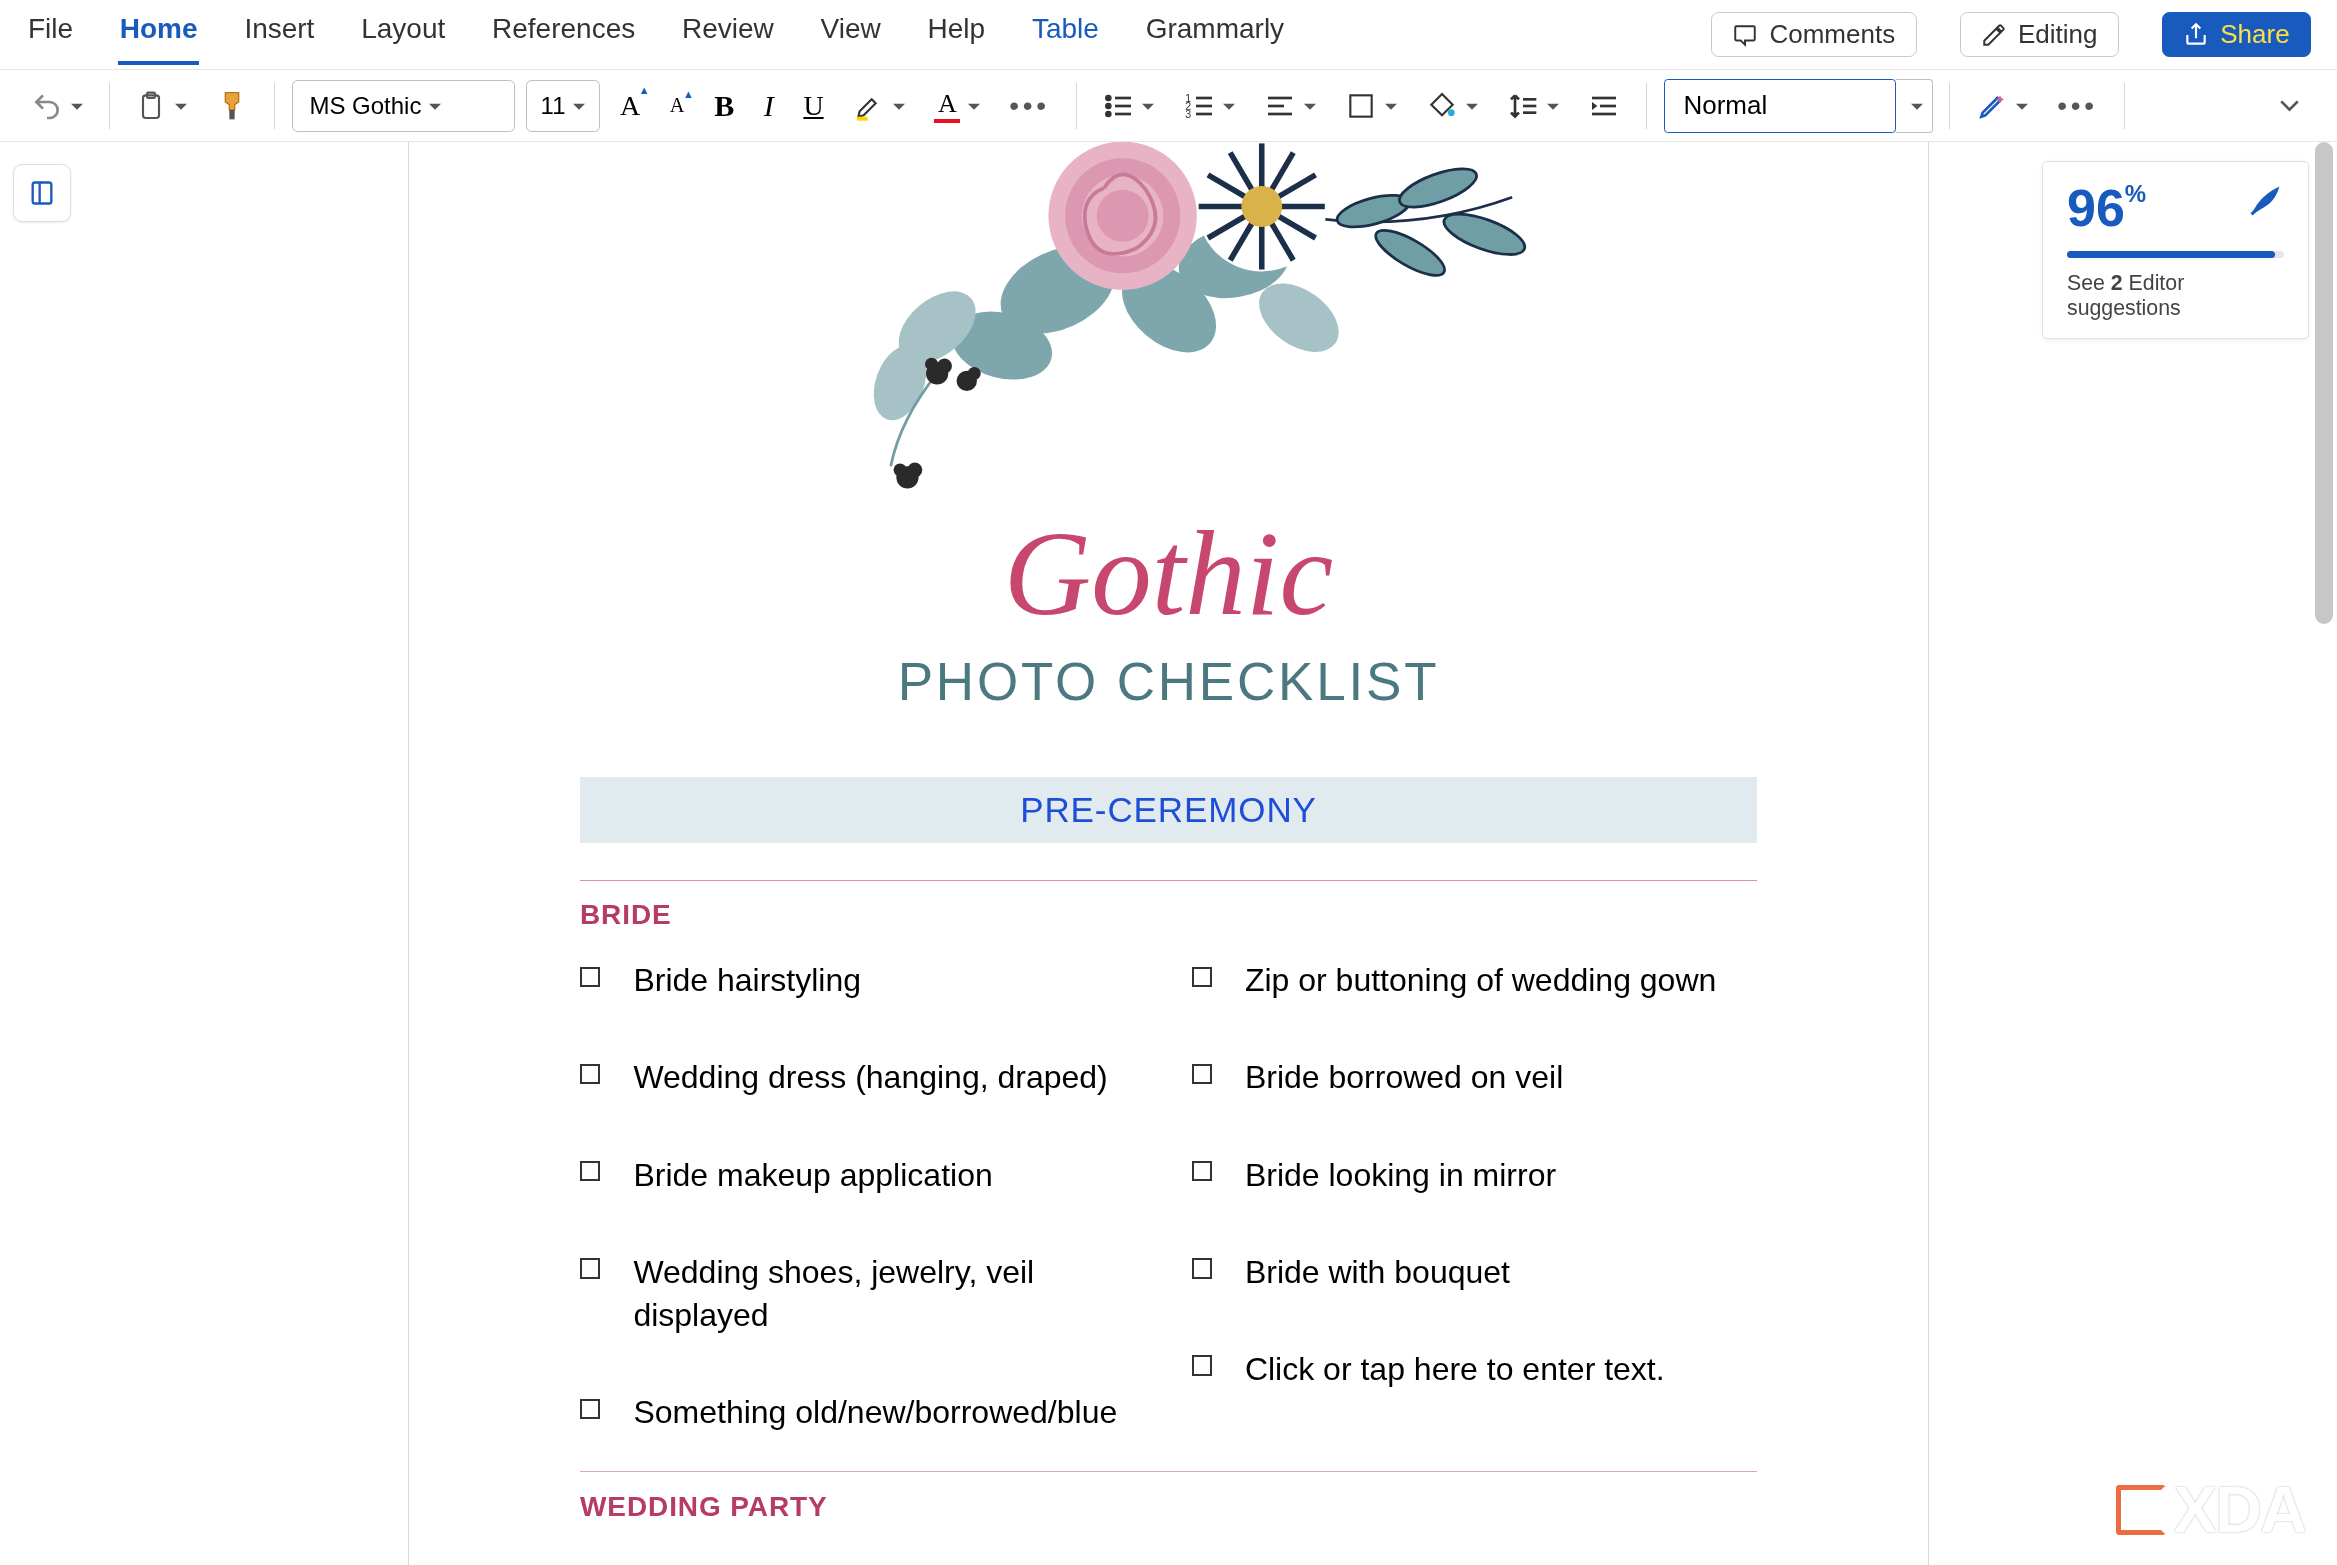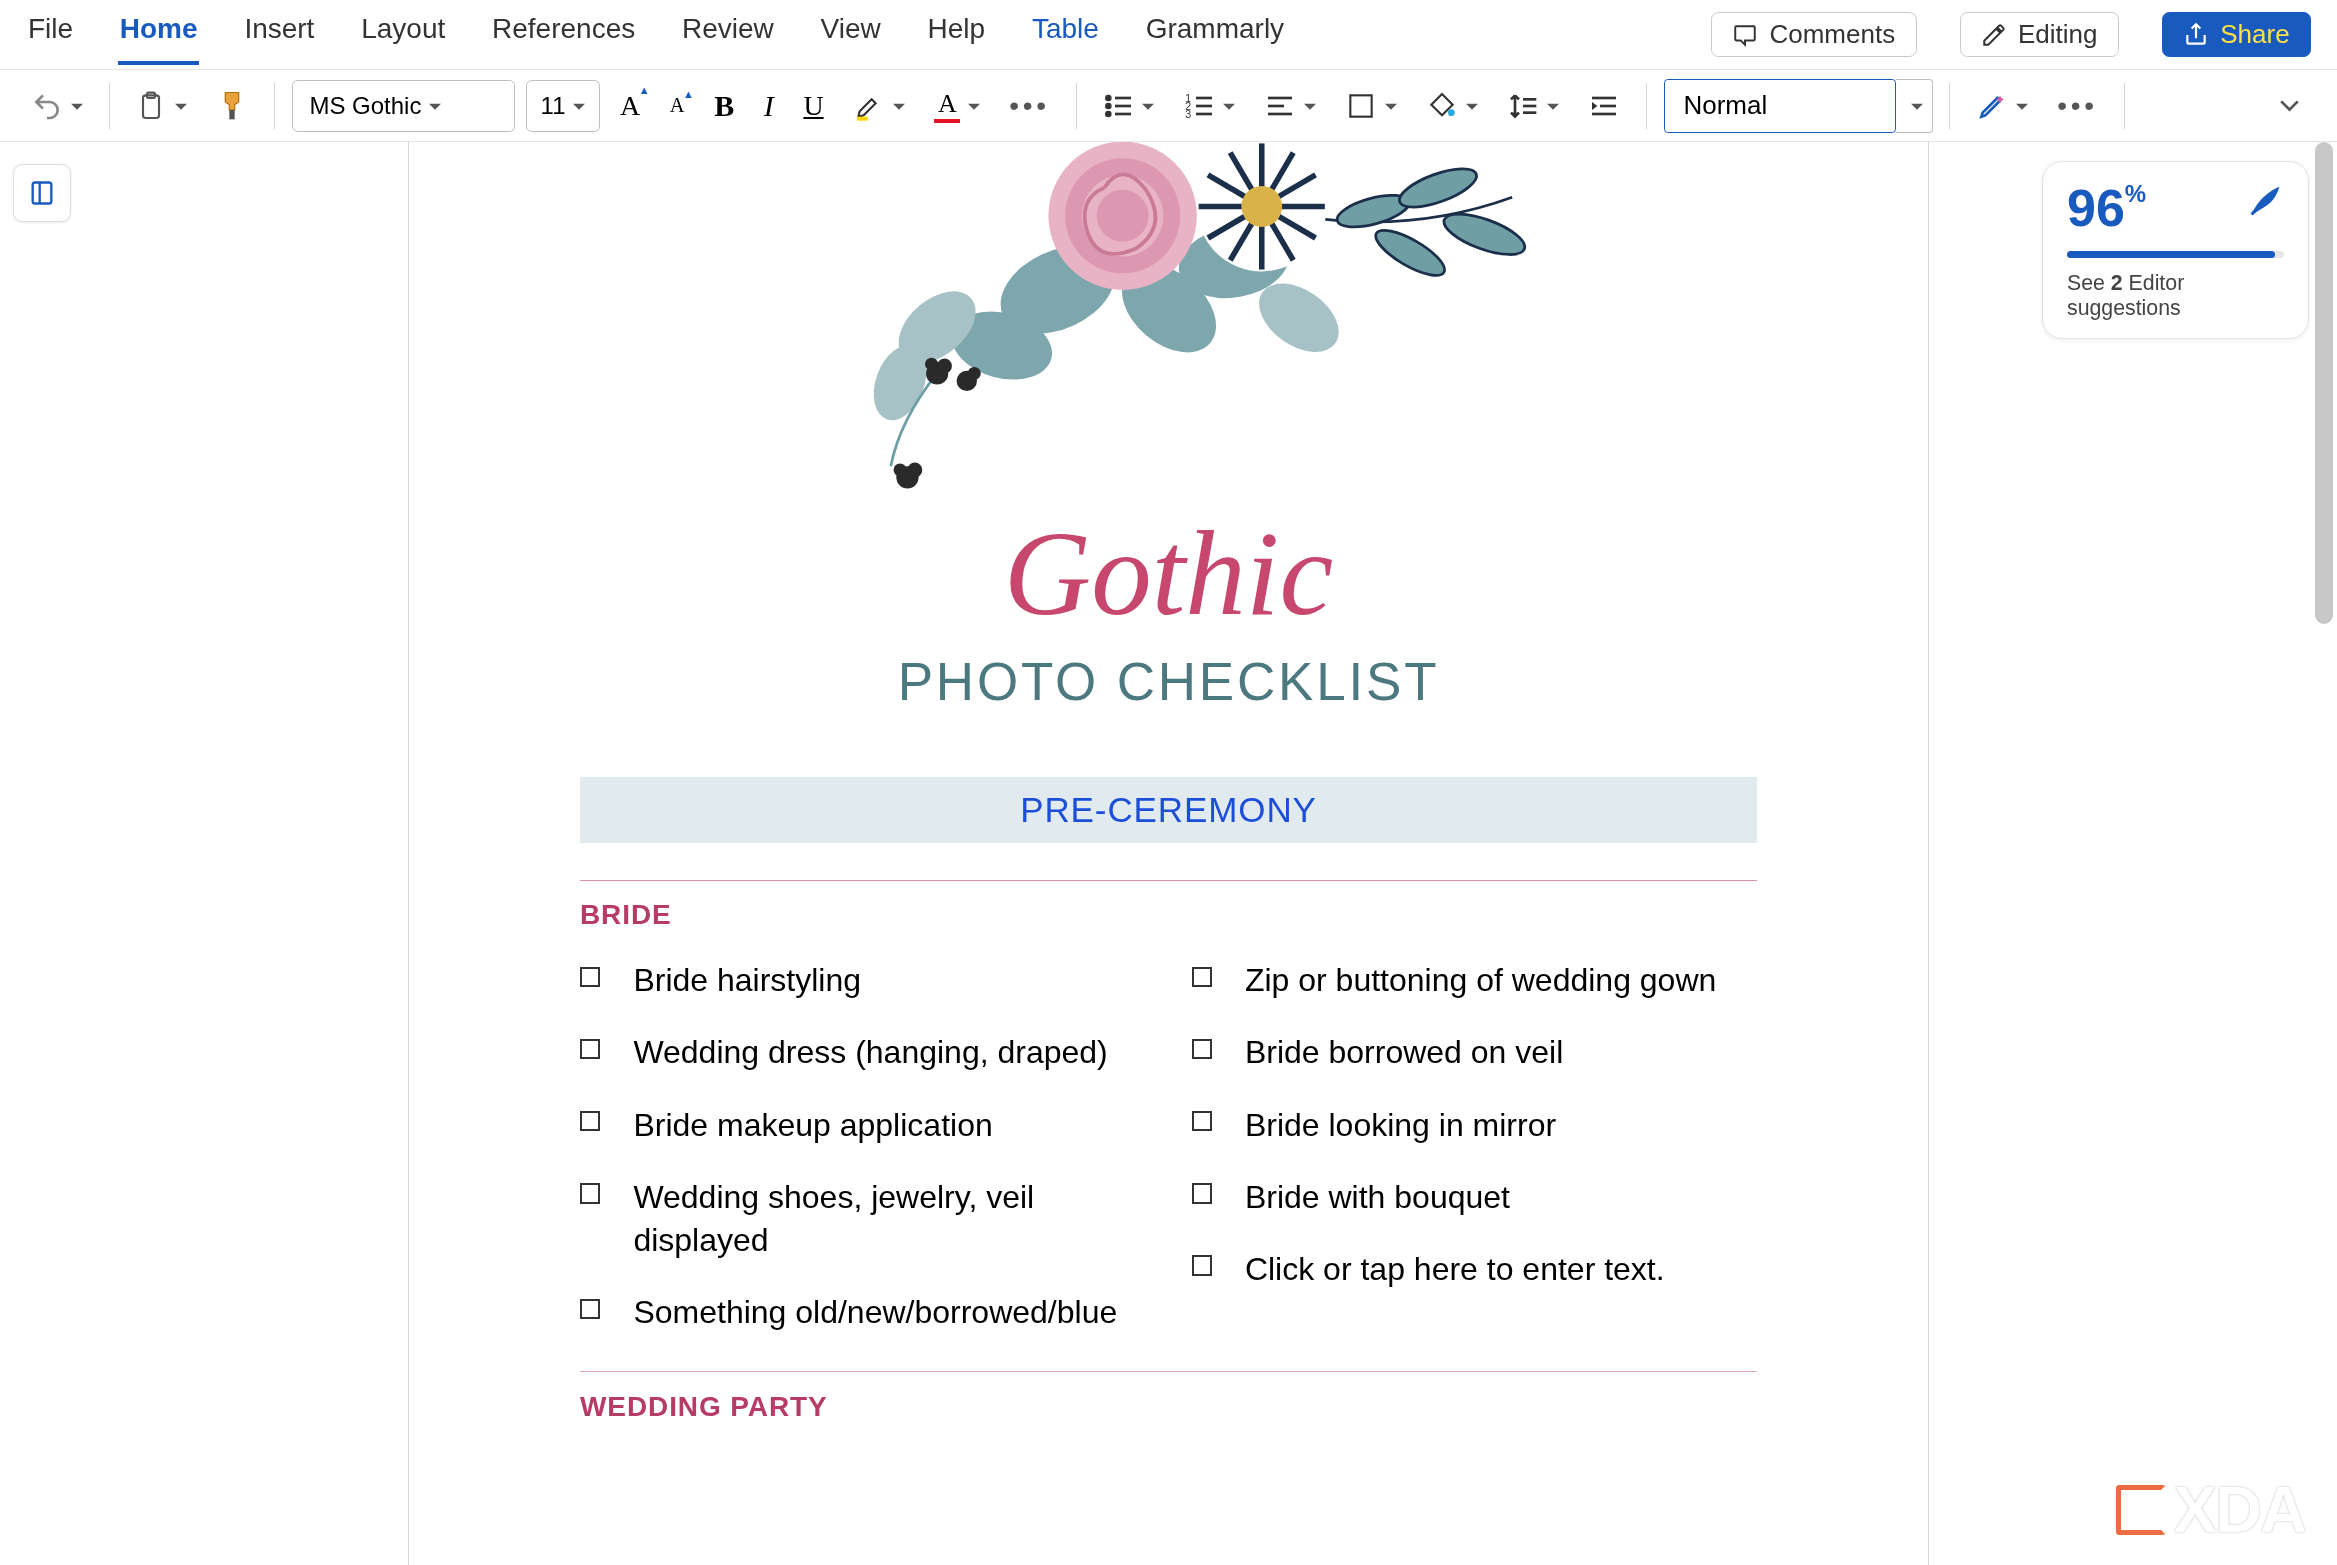--- a/index.html
+++ b/index.html
@@ -77,28 +77,28 @@
   color:#4c7880; text-align:center; letter-spacing:2.8px; margin-top:16.7px;
 }
 .section-band {
   background:#e1ebef; text-align:center; font-size:35px; color:#1d4ed8;
   padding:13px 0; margin:65px 0 0; letter-spacing:0.9px;
 }
 hr.rose { border:none; border-top:1.9px solid #c7476f; opacity:.6; margin:37px 0 18.6px; }
 hr.rose.thin { border-top:0.9px solid #c7476f; opacity:.5; }
 .group-label { color:#b63c64; font-weight:700; font-size:28px; letter-spacing:0.9px; margin:18.6px 0 28px; }
 .check-row { display:flex; gap:46px; }
-.check-col { flex:1; display:flex; flex-direction:column; gap:29px; }
+.check-col { flex:1; display:flex; flex-direction:column; gap:54px; }
 .check-item { display:flex; align-items:flex-start; gap:33px; font-size:32px; line-height:1.35; }
 .check-item .box { width:20.4px; height:20.4px; border:2.3px solid #333; margin-top:7.4px; flex-shrink:0; }
 
 
 .editor-panel {
   position:absolute; right:28px; top:18.6px; width:267px; background:#fff;
-  border:0.9px solid #e2e2e2; border-radius:20px; padding:20.4px 24px 16.7px;
+  border:0.9px solid #e2e2e2; border-radius:5px; padding:20.4px 24px 16.7px;
   box-shadow:0 1.9px 5.6px rgba(0,0,0,.06);
 }
 .editor-panel .score-row { display:flex; align-items:flex-start; justify-content:space-between;}
 .editor-panel .score { color:#185abd; font-weight:700; font-size:52px; line-height:1;}
 .editor-panel .score sup { font-size:24px; vertical-align:top;}
 .editor-panel .quill { color:#185abd; }
 .editor-panel .bar { height:7.4px; background:#e6e6e6; border-radius:3.7px; margin:16.7px 0 13px; position:relative;}
 .editor-panel .bar .fill { position:absolute; left:0; top:0; bottom:0; width:96%; background:#185abd; border-radius:3.7px;}
 .editor-panel .hint { font-size:21.3px; color:#444;}
 .editor-panel .hint .n { font-weight:700;}

